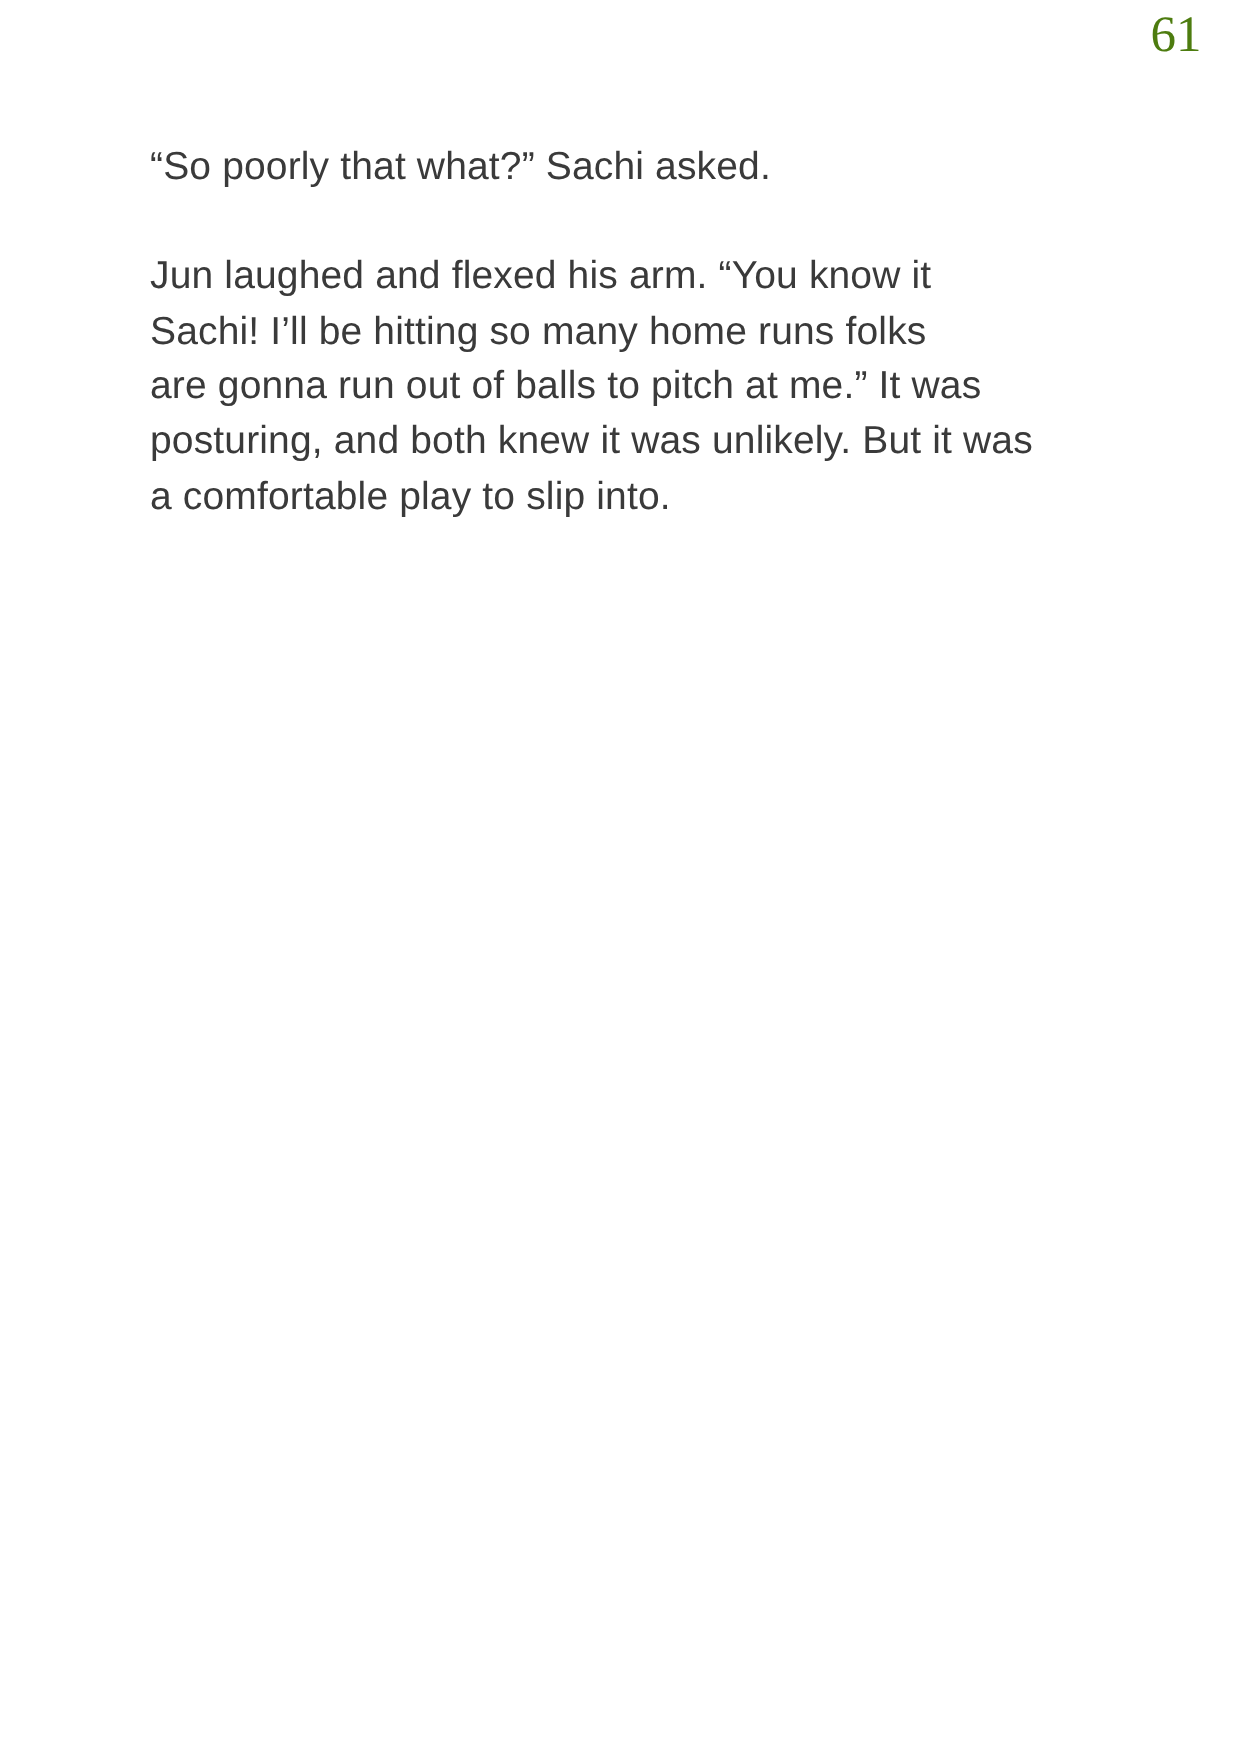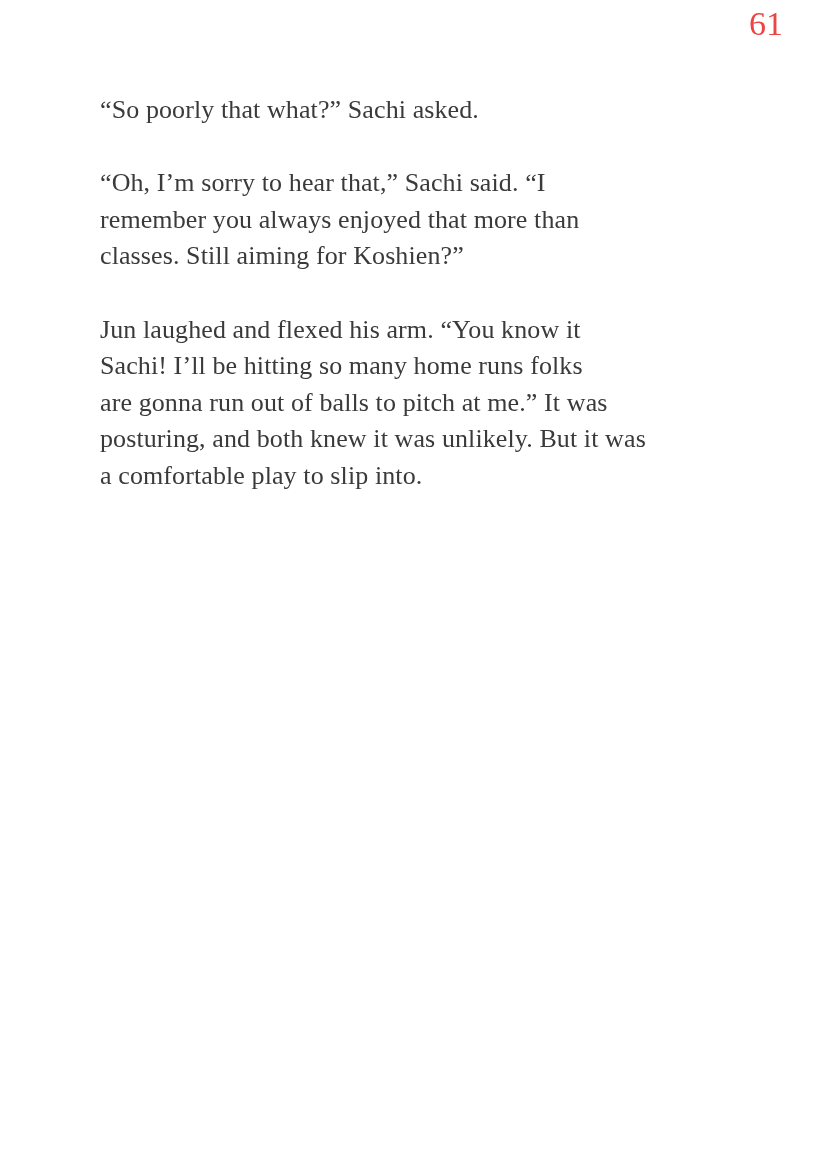--- a/index.html
+++ b/index.html
@@ -12,52 +12,49 @@
   }
   .book-page {
     position: relative;
     width: 827px;
     height: 1166px;
     background: #ffffff;
   }
   .page-number {
     position: absolute;
     top: 4px;
-    right: 44px;
+    right: 26px;
     font-family: "Liberation Serif", serif;
     font-size: 34px;
     line-height: 40px;
-    color: #ef4444;
+    color: #4d7c0f;
     text-align: right;
   }
   .text-block {
     position: absolute;
     left: 100px;
     top: 92px;
     width: 720px;
-    font-family: Liberation Serif, serif;
+    font-family: Liberation Sans, sans-serif;
     font-size: 26px;
     line-height: 36.6px;
     color: #3a3a3a;
     letter-spacing: 0.1px;
   }
   .text-block p {
     margin: 0 0 36.6px 0;
     white-space: pre-line;
   }
 </style>
 </head>
 <body>
 
 <div class="book-page">
   <div class="page-number">61</div>
   <div class="text-block">
     <p>“So poorly that what?” Sachi asked.</p>
-    <p>“Oh, I’m sorry to hear that,” Sachi said. “I
-remember you always enjoyed that more than
-classes. Still aiming for Koshien?”</p>
     <p>Jun laughed and flexed his arm. “You know it
 Sachi! I’ll be hitting so many home runs folks
 are gonna run out of balls to pitch at me.” It was
 posturing, and both knew it was unlikely. But it was
 a comfortable play to slip into.</p>
   </div>
 </div>
 
 </body></html>

